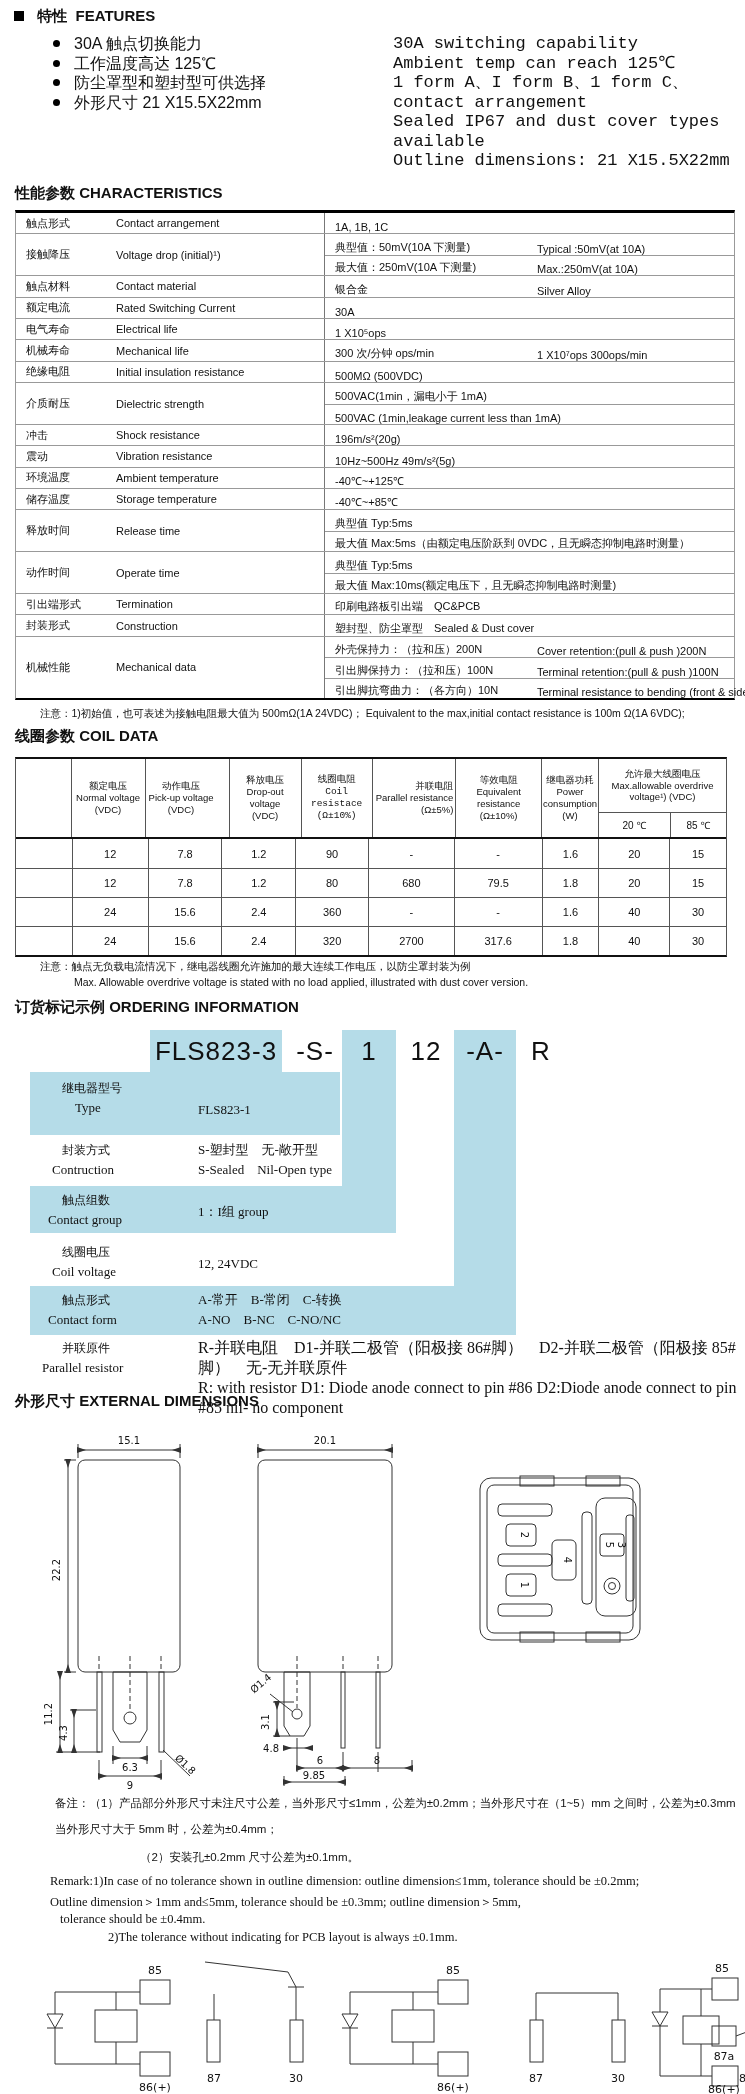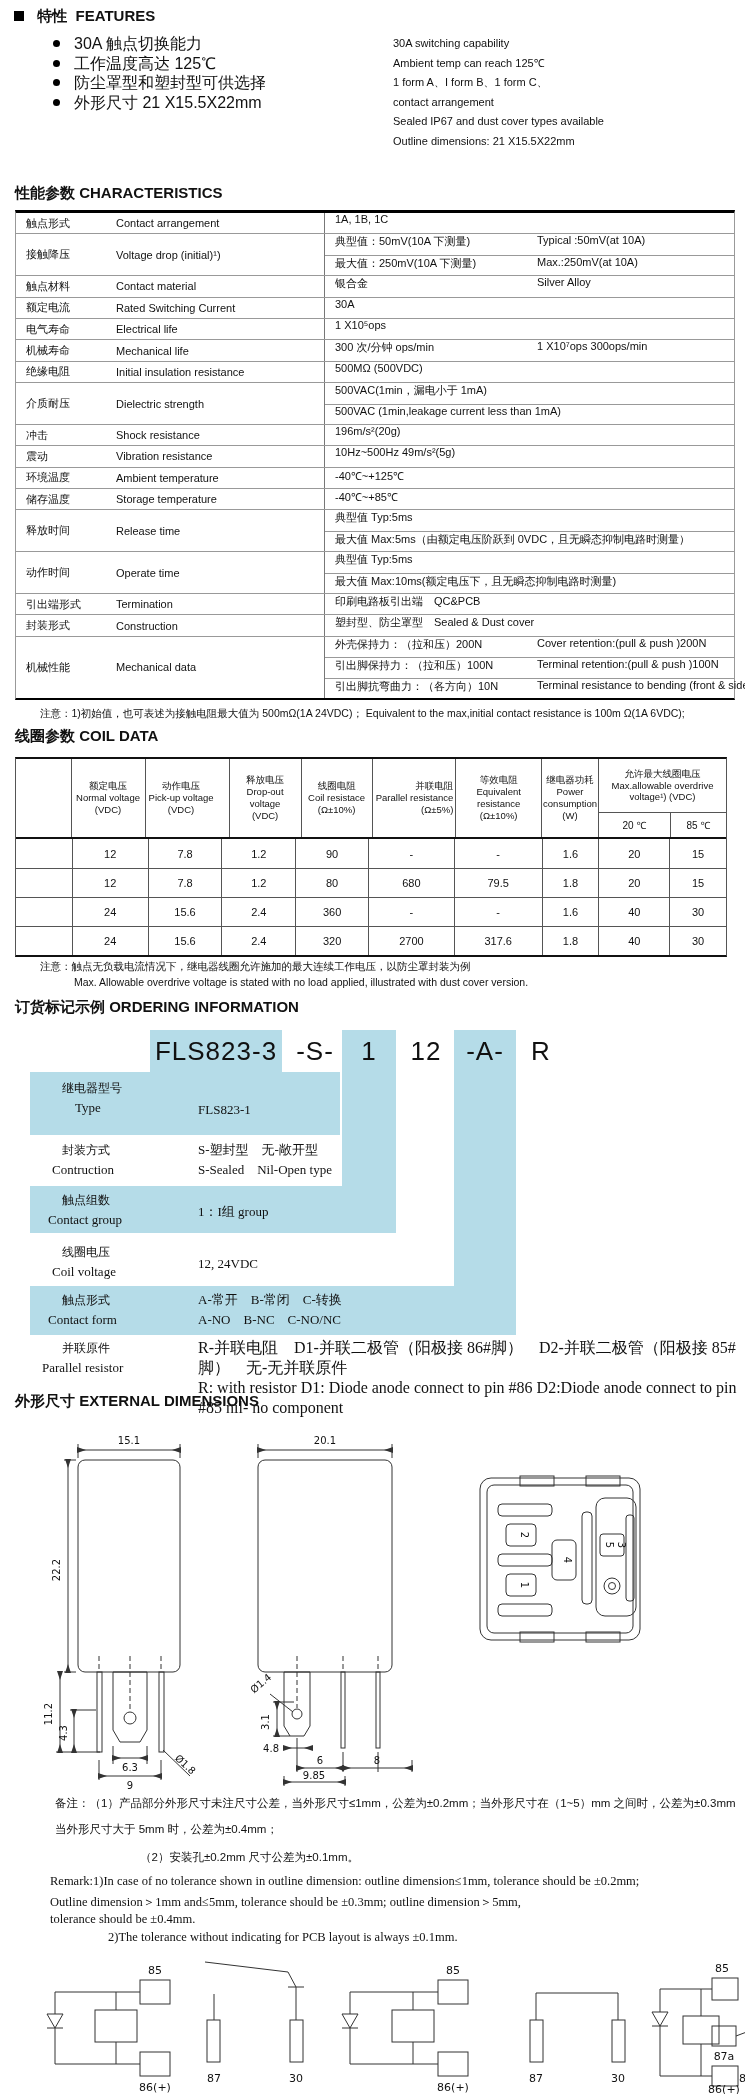--- a/index.html
+++ b/index.html
@@ -8,30 +8,30 @@
         font-family:"Liberation Sans",sans-serif;color:#111}
   .abs{position:absolute}
   .h1{font-weight:bold;font-size:15px;white-space:nowrap}
   .sq{display:inline-block;width:10px;height:10px;background:#000;margin-right:9px}
   
   .feat-col{line-height:19.5px;font-size:16px}
   .feat-item{display:flex;white-space:pre-line}
   .dot{width:7px;height:7px;border-radius:50%;background:#000;display:inline-block;
        margin:6px 14px 0 0;flex:0 0 auto}
   .feat-en .feat-item{display:block}
-  .feat-en{font-family:Liberation Sans, sans-serif;font-size:11px}
+  .feat-en{font-family:Liberation Mono, monospace;font-size:17px}
   
   #char-table{left:15px;top:210px;width:720px;border-top:3px solid #000;
               border-bottom:2px solid #000;border-left:1px solid #999;border-right:1px solid #999}
   .crow{display:flex;border-top:1px solid #999}
   .crow:first-child{border-top:0}
   .czh{width:100px;padding-left:10px;display:flex;align-items:center;font-size:11px}
   .cen{width:208px;display:flex;align-items:center;font-size:11px}
   .cval{flex:1;border-left:1px solid #777;display:flex;flex-direction:column}
-  .cline{height:20.4px;display:flex;align-items:flex-start;position:relative;
+  .cline{height:20.4px;display:flex;align-items:flex-end;position:relative;
          padding-left:10px;font-size:11px;white-space:nowrap}
   .cline + .cline{border-top:1px solid #999}
   .cv2{position:absolute;left:212px}
   .note{font-size:10.5px;white-space:nowrap}
   
   #coil-table{left:15px;top:757px;width:712px;border:1px solid #555;border-top:2px solid #111;
               border-bottom:2px solid #111}
   .coil-hrow{display:flex;height:80px;border-bottom:2px solid #111}
   .coil-hcell{border-left:1px solid #555;display:flex;flex-direction:column;align-items:center;
               justify-content:center;text-align:center;font-size:9.5px;line-height:1.25;padding:0 2px}
@@ -288,21 +288,21 @@
         <div class="coil-hcell" style="width: 74px;">
           <span>动作电压</span>
           <span>Pick-up voltage</span>
           <span>(VDC)</span>
         </div>
         <div class="coil-hcell" style="width: 74px; margin-left: 12px;">
           <span>释放电压</span>
           <span>Drop-out voltage</span>
           <span>(VDC)</span>
         </div>
-        <div class="coil-hcell" style="width: 73px;">
+        <div class="coil-hcell" style="width: 73px; font-family: Liberation Mono, monospace;">
           <span>线圈电阻</span>
           <span>Coil resistace</span>
           <span>(Ω±10%)</span>
         </div>
         <div class="coil-hcell" style="width: 86px; align-items: flex-end;">
           <span>并联电阻</span>
           <span>Parallel resistance</span>
           <span>(Ω±5%)</span>
         </div>
         <div class="coil-hcell" style="width: 88px;">
@@ -530,21 +530,21 @@
     <text class="pin-num" x="564" y="140" text-anchor="middle" transform="rotate(90 564 140)">4</text>
     <text class="pin-num" x="606" y="125" text-anchor="middle" transform="rotate(90 606 125)">5</text>
     <text class="pin-num" x="618" y="125" text-anchor="middle" transform="rotate(90 618 125)">3</text>
   </svg>
 
   <div class="abs rzh" style="left:55px;top:1796px">备注：（1）产品部分外形尺寸未注尺寸公差，当外形尺寸≤1mm，公差为±0.2mm；当外形尺寸在（1~5）mm 之间时，公差为±0.3mm</div>
   <div class="abs rzh" style="left:55px;top:1822px">当外形尺寸大于 5mm 时，公差为±0.4mm；</div>
   <div class="abs rzh" style="left:140px;top:1850px">（2）安装孔±0.2mm 尺寸公差为±0.1mm。</div>
   <div class="abs ren" style="left:50px;top:1874px">Remark:1)In case of no tolerance shown in outline dimension: outline dimension≤1mm, tolerance should be ±0.2mm;</div>
   <div class="abs ren" style="left:50px;top:1894px">Outline dimension＞1mm and≤5mm, tolerance should be ±0.3mm; outline dimension＞5mm,</div>
-  <div class="abs ren" style="left:50px;top:1912px">tolerance should be ±0.4mm.</div>
+  <div class="abs ren" style="left:60px;top:1912px">tolerance should be ±0.4mm.</div>
   <div class="abs ren" style="left:108px;top:1930px">2)The tolerance without indicating for PCB layout is always ±0.1mm.</div>
 
   <svg class="abs" style="left:0;top:1948px" width="745" height="146" viewBox="0 0 745 146">
 
     <g stroke="#333" fill="none">
       <line x1="55" y1="44" x2="140" y2="44"></line>
         <line x1="55" y1="116" x2="140" y2="116"></line>
       <line x1="55" y1="44" x2="55" y2="66"></line>
         <line x1="55" y1="80" x2="55" y2="116"></line>
       <polygon points="47,66 63,66 55,80"></polygon>

